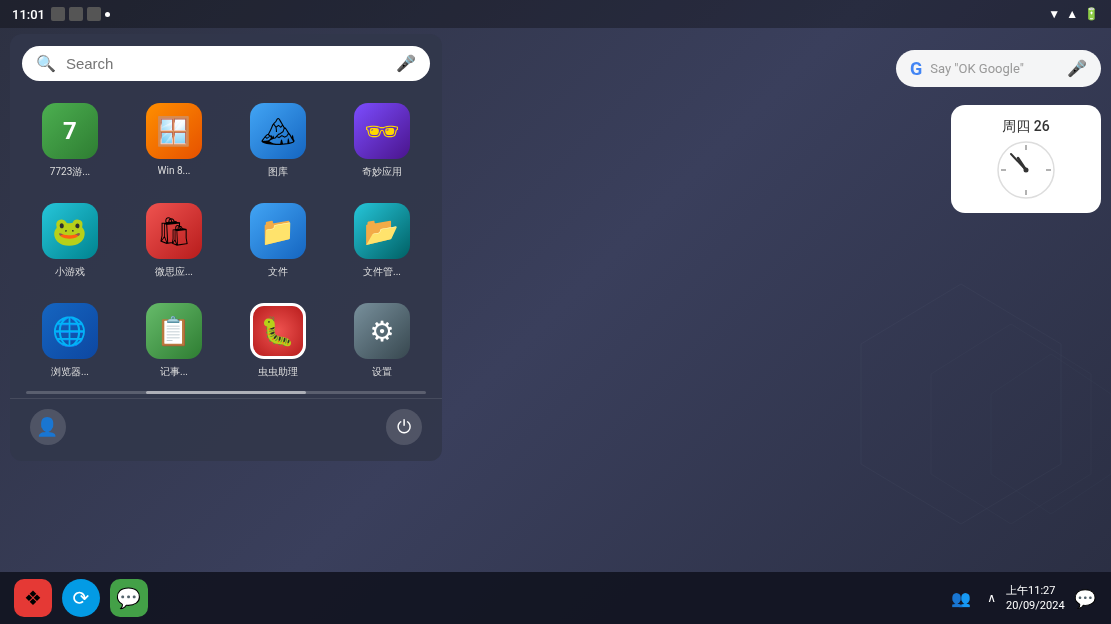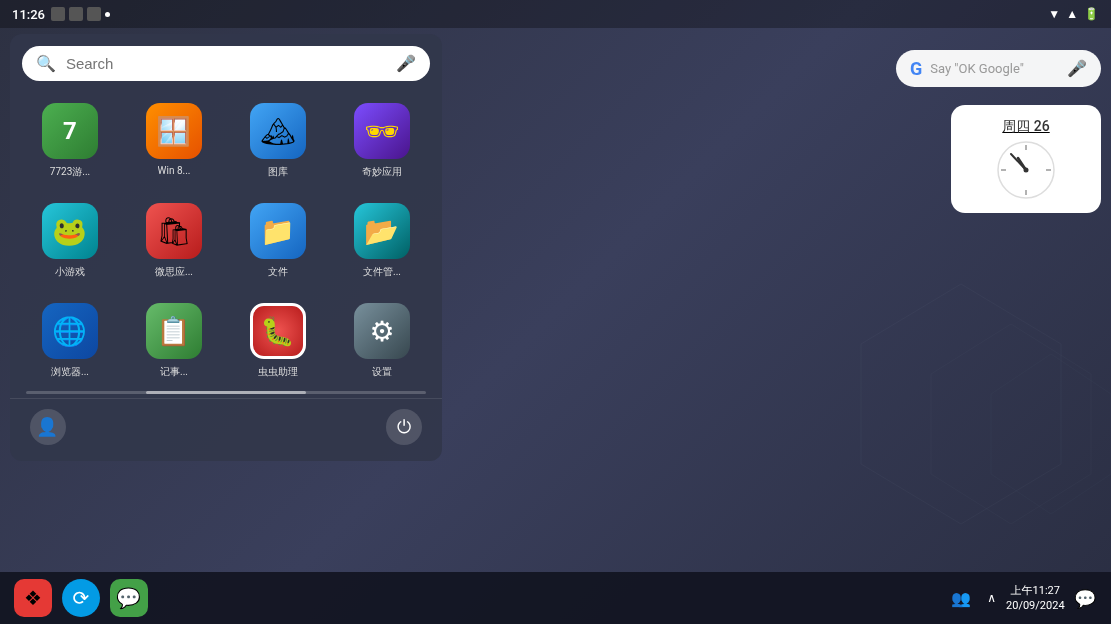--- a/index.html
+++ b/index.html
@@ -243,21 +243,20 @@
       width: 150px;
       height: 108px;
       background: white;
       border-radius: 14px;
       display: flex;
       flex-direction: column;
       align-items: center;
       justify-content: center;
       z-index: 50;
       gap: 4px;
-      text-decoration: underline;
     }
     .clock-date {
       font-size: 14px;
       color: #333;
       font-weight: 500;
     }
     .clock-face {
       position: relative;
       width: 60px;
       height: 60px;
@@ -317,21 +316,21 @@
       cursor: pointer;
     }
     .taskbar-chevron {
       color: white;
       font-size: 12px;
       cursor: pointer;
     }
     .taskbar-time {
       color: white;
       font-size: 11px;
-      text-align: center;
+      text-align: left;
       line-height: 1.4;
     }
     .taskbar-chat {
       color: white;
       font-size: 18px;
       cursor: pointer;
     }
 
     
     .scroll-indicator {
@@ -356,21 +355,21 @@
 <div class="desktop">
 
   <svg class="hex-decor" viewBox="0 0 300 300" xmlns="http://www.w3.org/2000/svg">
     <polygon points="150,20 250,80 250,200 150,260 50,200 50,80" fill="none" stroke="#8899aa" stroke-width="1" opacity="0.4"></polygon>
     <polygon points="200,60 280,110 280,210 200,260 120,210 120,110" fill="none" stroke="#8899aa" stroke-width="1" opacity="0.3"></polygon>
     <polygon points="240,90 300,130 300,210 240,250 180,210 180,130" fill="none" stroke="#8899aa" stroke-width="1" opacity="0.25"></polygon>
   </svg>
 
   <div class="status-bar">
     <div class="status-bar-left">
-      <span class="status-time">11:26</span>
+      <span class="status-time">11:01</span>
       <div class="status-icons">
         <div class="status-icon-box"></div>
         <div class="status-icon-box"></div>
         <div class="status-icon-box"></div>
         <div class="status-dot"></div>
       </div>
     </div>
     <div class="status-bar-right">
       <span class="wifi-icon">▼</span>
       <span class="wifi-icon">▲</span>

